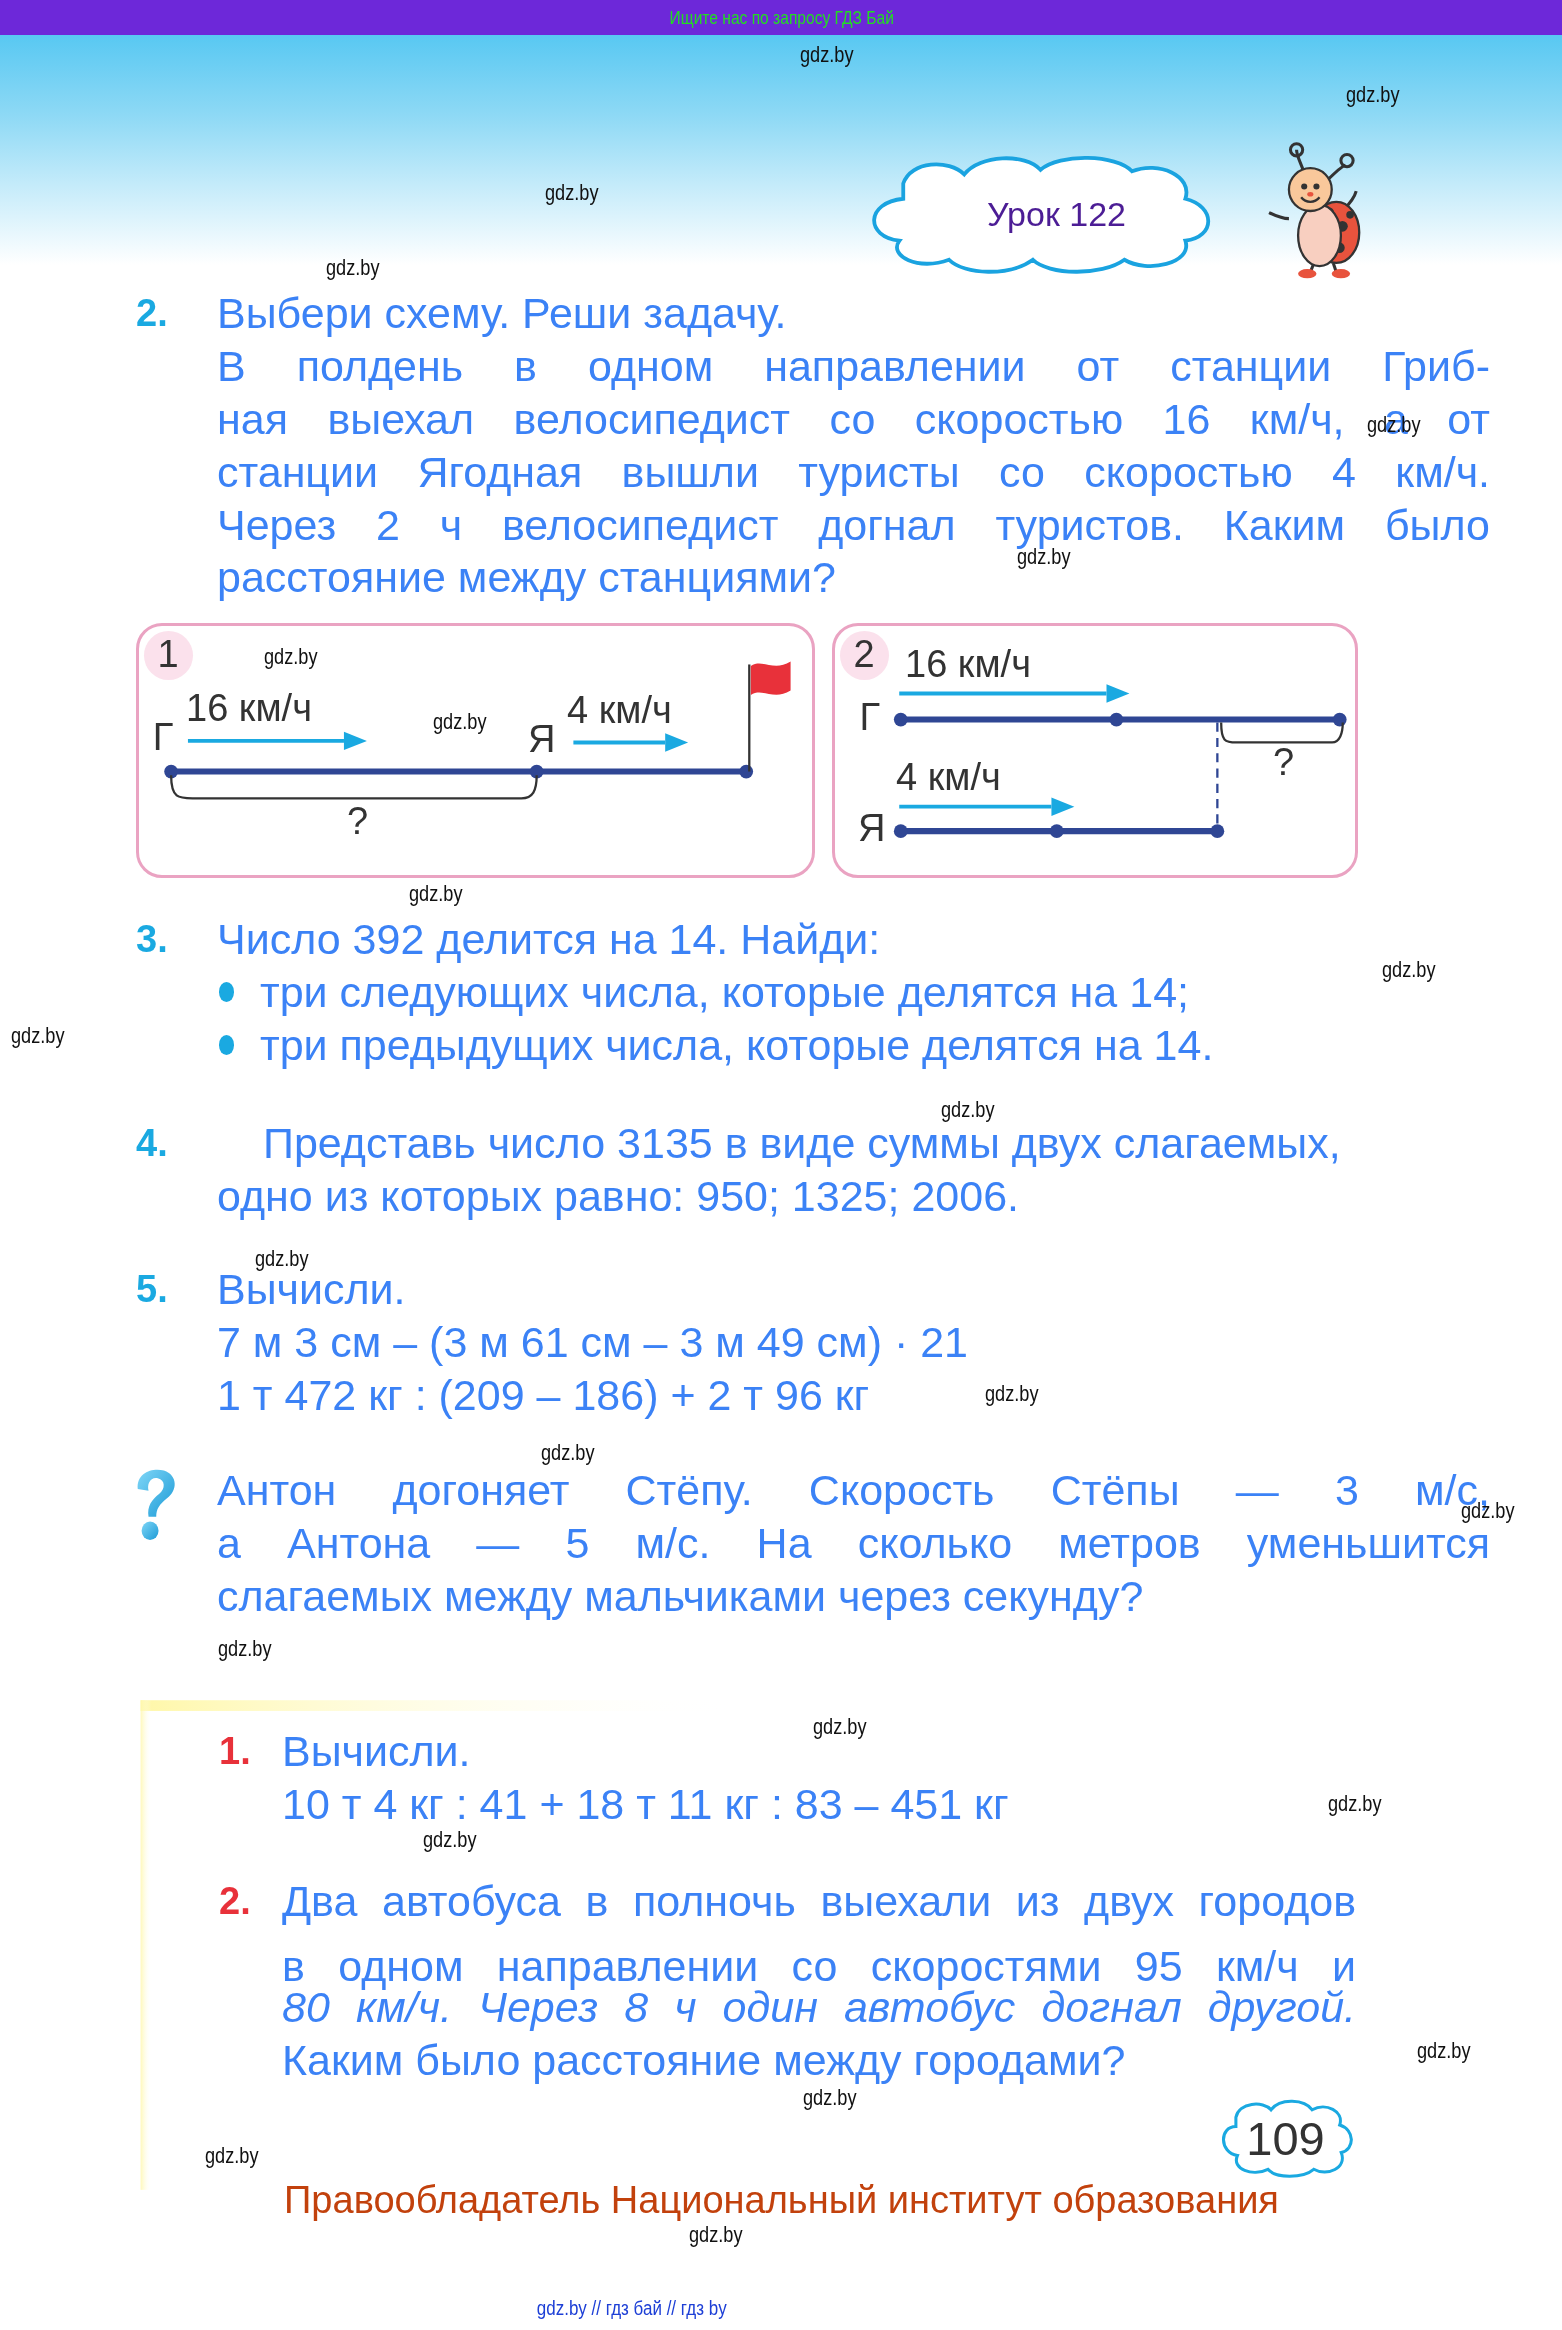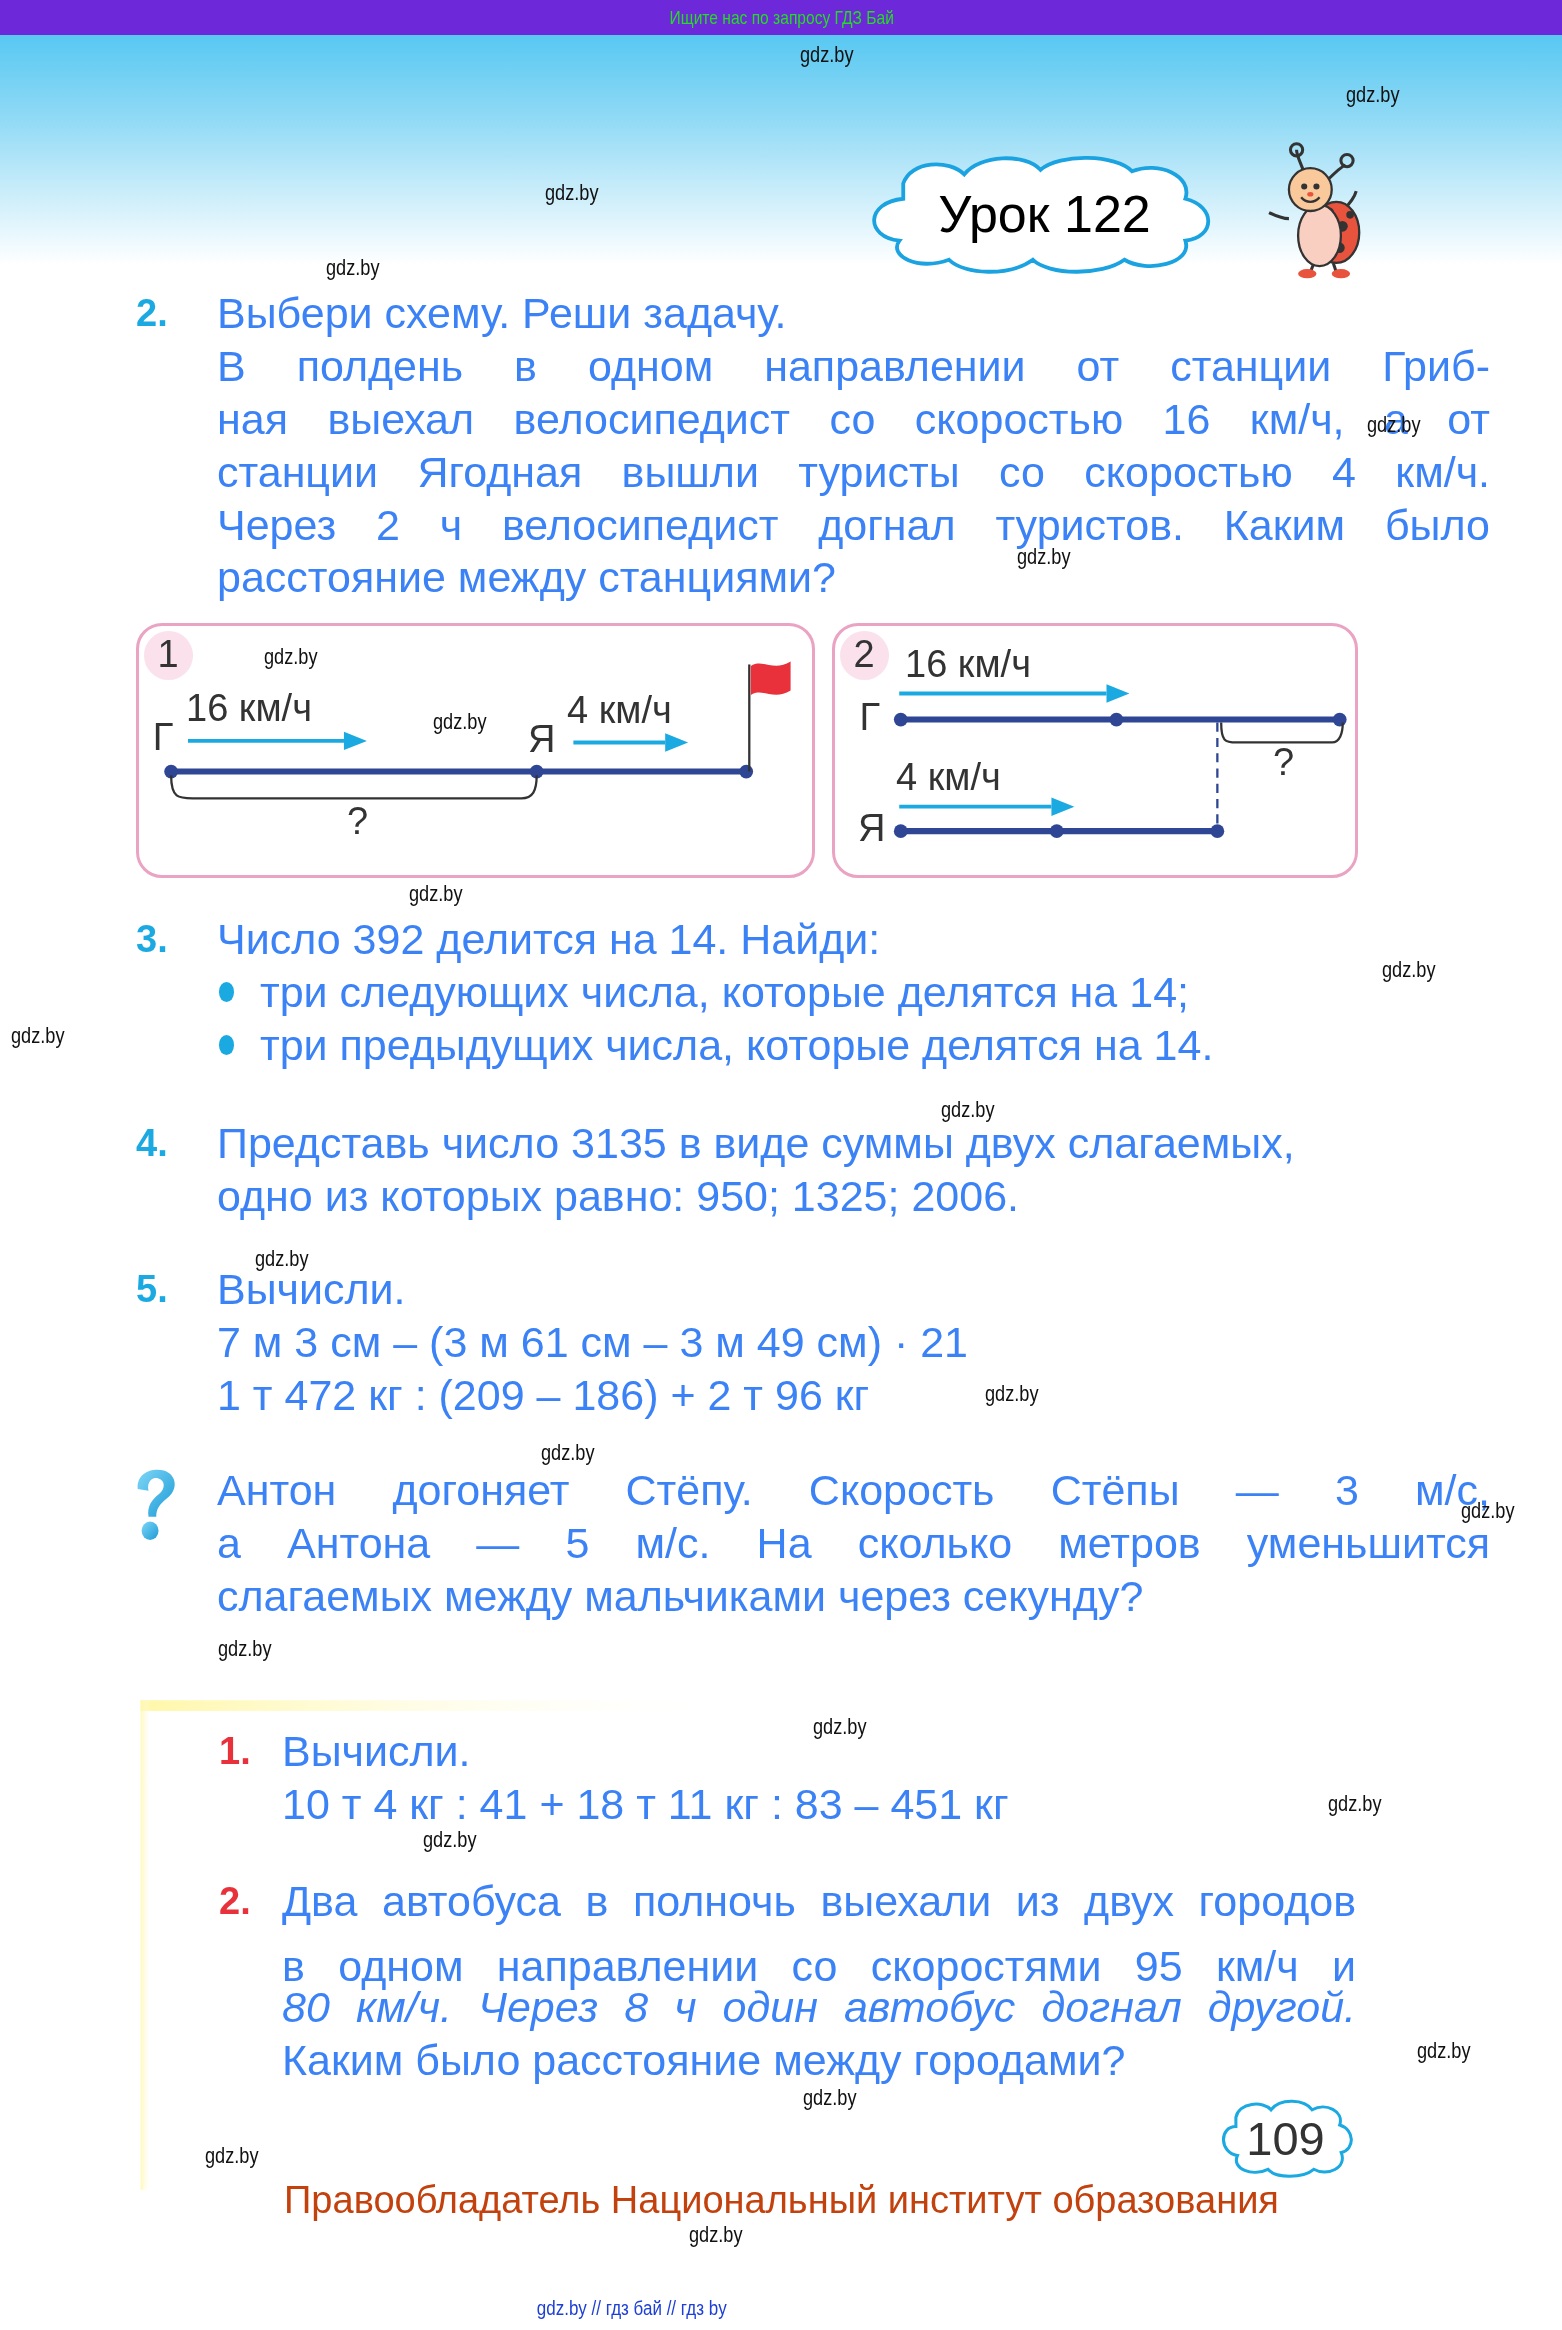--- a/index.html
+++ b/index.html
@@ -24,23 +24,23 @@
   .wm {
     position:absolute; font-family:"Liberation Sans", sans-serif; font-size:21.4px;
     color:#111; display:inline-block; transform:scaleX(0.85); transform-origin:left top;
     white-space:nowrap;
   }
   .cloud-title {
     position:absolute; left:857px; top:153px; width:367px; height:122px;
   }
   .cloud-title svg { position:absolute; left:0; top:0; }
   .cloud-title .lbl {
-    position:absolute; left:4px; top:0; width:367px; height:122px;
+    position:absolute; left:16px; top:0; width:367px; height:122px;
     display:flex; align-items:center; justify-content:center;
-    font-size:52px; color:#000000;
+    font-size:34px; color:#4c1d95;
   }
   .ladybug { position:absolute; left:1266px; top:142px; width:107px; height:138px; }
 
   .task { position:absolute; left:136px; }
   .num {
     position:absolute; left:0; font-weight:bold; font-size:38px;
   }
   .num.blue { color:#1aa9e1; }
   .num.red { color:#e8313a; }
   .txt {
@@ -195,21 +195,21 @@
   <div class="num blue" style="top:0;">3.</div>
   <div class="txt" style="top:-4.6px;">Число 392 делится на 14. Найди:</div>
   <div class="bullet-dot" style="left:83px; top:64px;"></div>
   <div class="txt" style="left:124px; top:48px;">три следующих числа, которые делятся на 14;</div>
   <div class="bullet-dot" style="left:83px; top:117px;"></div>
   <div class="txt" style="left:124px; top:101px;">три предыдущих числа, которые делятся на 14.</div>
 </div>
 
 <div class="task" style="top:1122px;">
   <div class="num blue" style="top:0;">4.</div>
-  <div class="txt" style="top:-4.6px;">Представь число 3135 в виде суммы двух слагаемых,</div>
+  <div class="txt" style="top:-4.6px;margin-left:46px;">Представь число 3135 в виде суммы двух слагаемых,</div>
   <div class="txt" style="top:48px;">одно из которых равно: 950; 1325; 2006.</div>
 </div>
 
 <div class="task" style="top:1268px;">
   <div class="num blue" style="top:0;">5.</div>
   <div class="txt" style="top:-4.6px;">Вычисли.</div>
   <div class="txt" style="top:48px;">7 м 3 см – (3 м 61 см – 3 м 49 см) · 21</div>
   <div class="txt" style="top:101px;">1 т 472 кг : (209 – 186) + 2 т 96 кг</div>
 </div>
 

